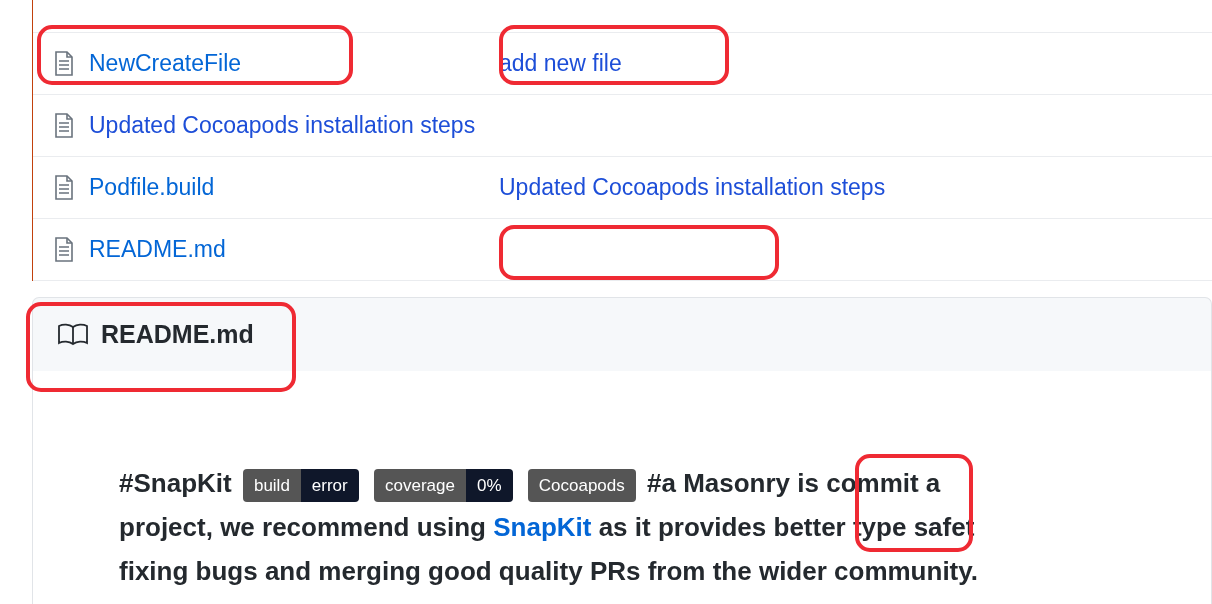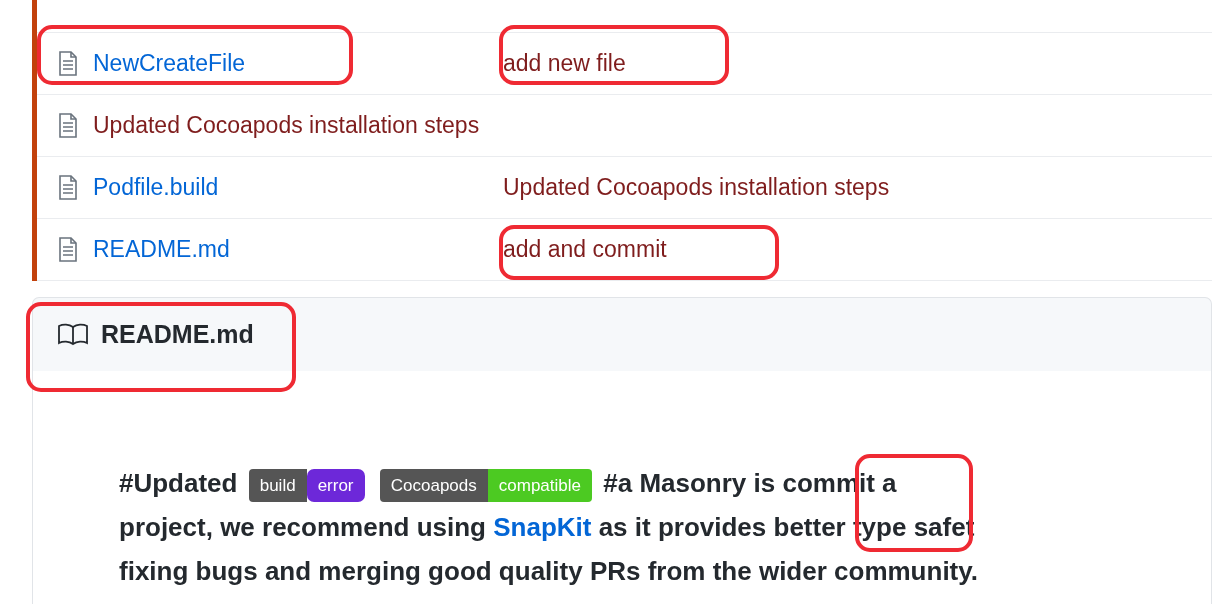--- a/index.html
+++ b/index.html
@@ -5,21 +5,21 @@
     * { margin: 0; padding: 0; box-sizing: border-box; }
     body {
       font-family: -apple-system, BlinkMacSystemFont, "Segoe UI", Helvetica, Arial, sans-serif;
       background: #fff;
       color: #24292e;
       font-size: 23px;
       width: 1212px;
       overflow: hidden;
     }
     .file-list {
-      border-left: 5px solid #c2410c;
+      border-left: 1px solid #c2410c;
       margin-left: 32px;
     }
     .file-row {
       display: flex;
       align-items: center;
       border-bottom: 1px solid #eaecef;
       padding: 17px 20px;
       background: #fff;
     }
     .row-top {
@@ -30,21 +30,21 @@
       height: 26px;
       margin-right: 14px;
       flex-shrink: 0;
     }
     .file-name {
       color: #0366d6;
       min-width: 410px;
     }
     .file-name a { color: #0366d6; text-decoration: none; }
     .commit-msg {
-      color: #7f1d1d;
+      color: #1d4ed8;
     }
     .highlight-box {
       border: 4px solid #ef2a33;
       border-radius: 15px;
       position: absolute;
       pointer-events: none;
       z-index: 10;
     }
     .readme-header {
       margin-top: 16px;
@@ -88,21 +88,21 @@
       font-size: 17px;
       font-weight: 400;
       line-height: 33px;
       font-family: -apple-system, Arial, sans-serif;
     }
     .badge span {
       padding: 0 11px;
       color: #fff;
     }
     .badge-left { background: #555; }
-    .badge-err { background: #6d28d9; border-radius: 7px; }
+    .badge-err { background: #0f172a; }
     .badge-green { background: #4cca22; }
     svg.file-glyph { stroke: #6a737d; fill: none; stroke-width: 1.6; }
   </style>
 </head>
 <body>
 
 <div class="file-list">
 
   <div class="file-row row-top" style="padding:2px 20px 4px; border-top:none;">
     <span class="file-icon"></span>
@@ -145,44 +145,46 @@
 
   <div class="file-row">
     <span class="file-icon">
       <svg class="file-glyph" viewBox="0 0 22 26">
           <path d="M3 1h11l5 5v18H3z"></path>
           <path d="M14 1v5h5"></path>
           <path d="M6 10h10M6 14h10M6 18h10"></path>
         </svg>
     </span>
     <span class="file-name"><a>README.md</a></span>
-    <span class="commit-msg">add and commit</span>
   </div>
 </div>
 
 <div class="readme-header">
   <span class="book-icon">
     <svg viewBox="0 0 32 24" fill="none" stroke="#24292e" stroke-width="1.8">
       <path d="M2 3c4-2 10-2 14 1 4-3 10-3 14-1v17c-4-2-10-2-14 1-4-3-10-3-14-1z"></path>
       <path d="M16 4v17"></path>
     </svg>
   </span>
   <span class="readme-title">README.md</span>
 </div>
 
 <div class="readme-body">
   <div>
-    <span>#Updated</span>
+    <span>#SnapKit</span>
     <span class="badge">
       <span class="badge-left">build</span>
         <span class="badge-err">error</span>
     </span>
     <span class="badge">
+      <span class="badge-left">coverage</span>
+        <span class="badge-err">0%</span>
+    </span>
+    <span class="badge">
       <span class="badge-left">Cocoapods</span>
-        <span class="badge-green">compatible</span>
     </span>
     <span>#a Masonry is commit a</span>
   </div>
   <div>
     <span>project, we recommend using </span><span class="link">SnapKit</span><span> as it provides better type safet</span>
   </div>
   <div>fixing bugs and merging good quality PRs from the wider community. </div>
 </div>
 
 <div class="highlight-box" style="top: 25px; left: 37px; width: 316px; height: 60px;"></div>

